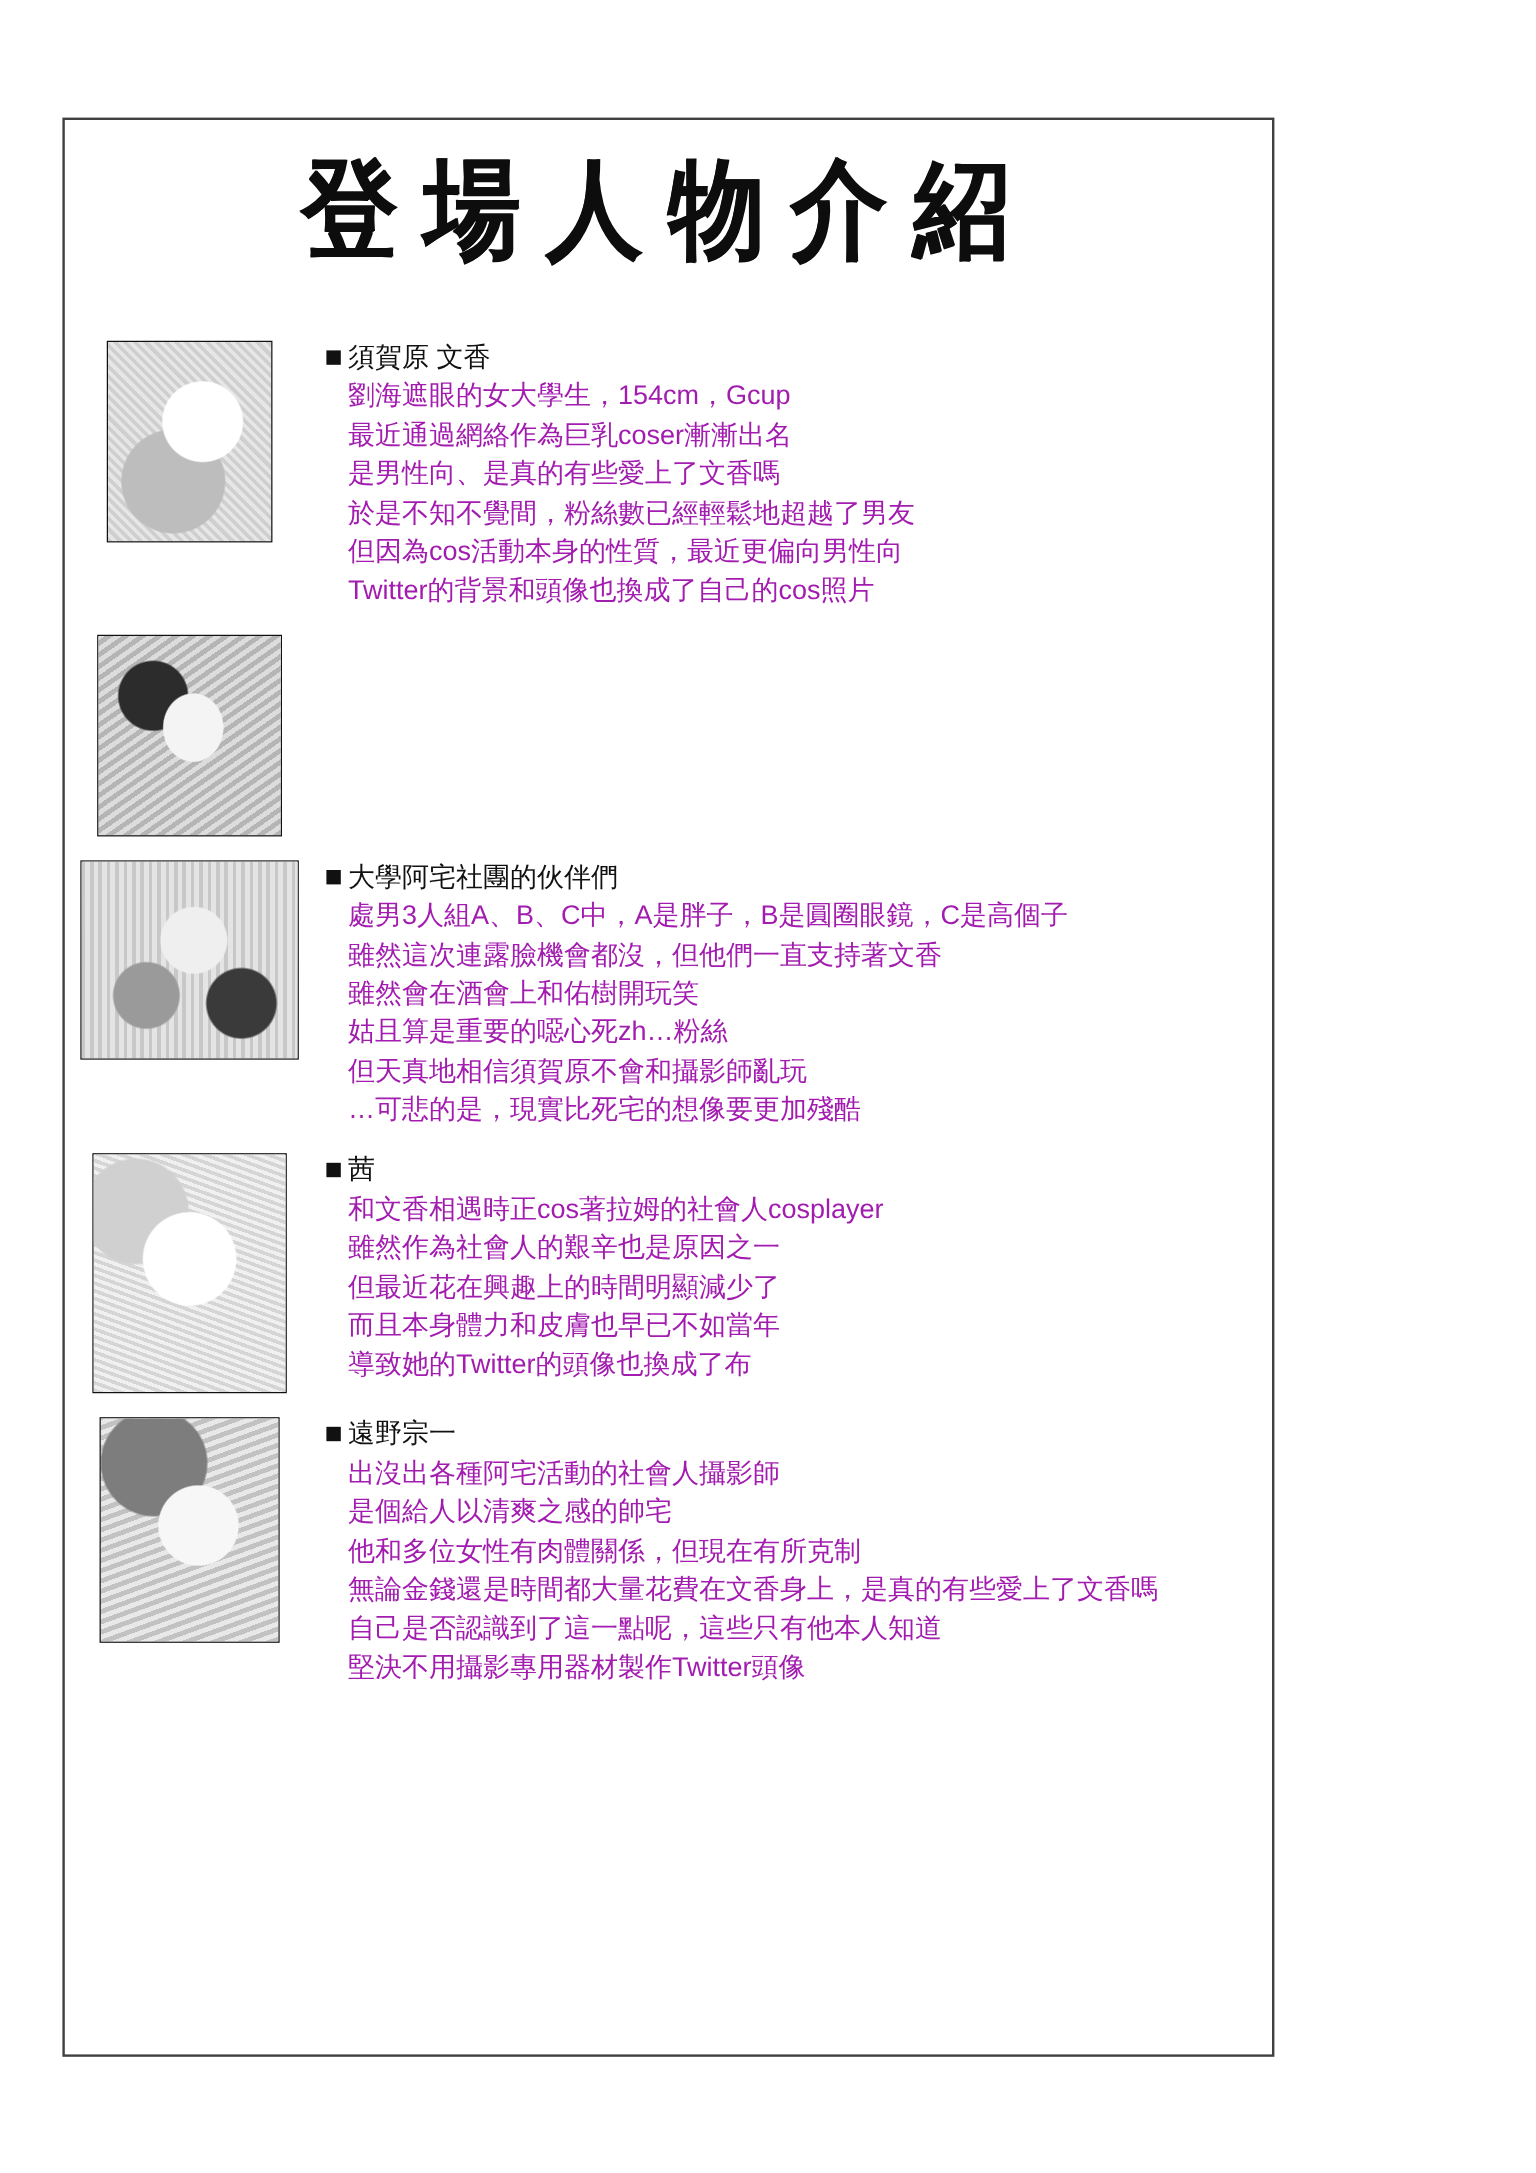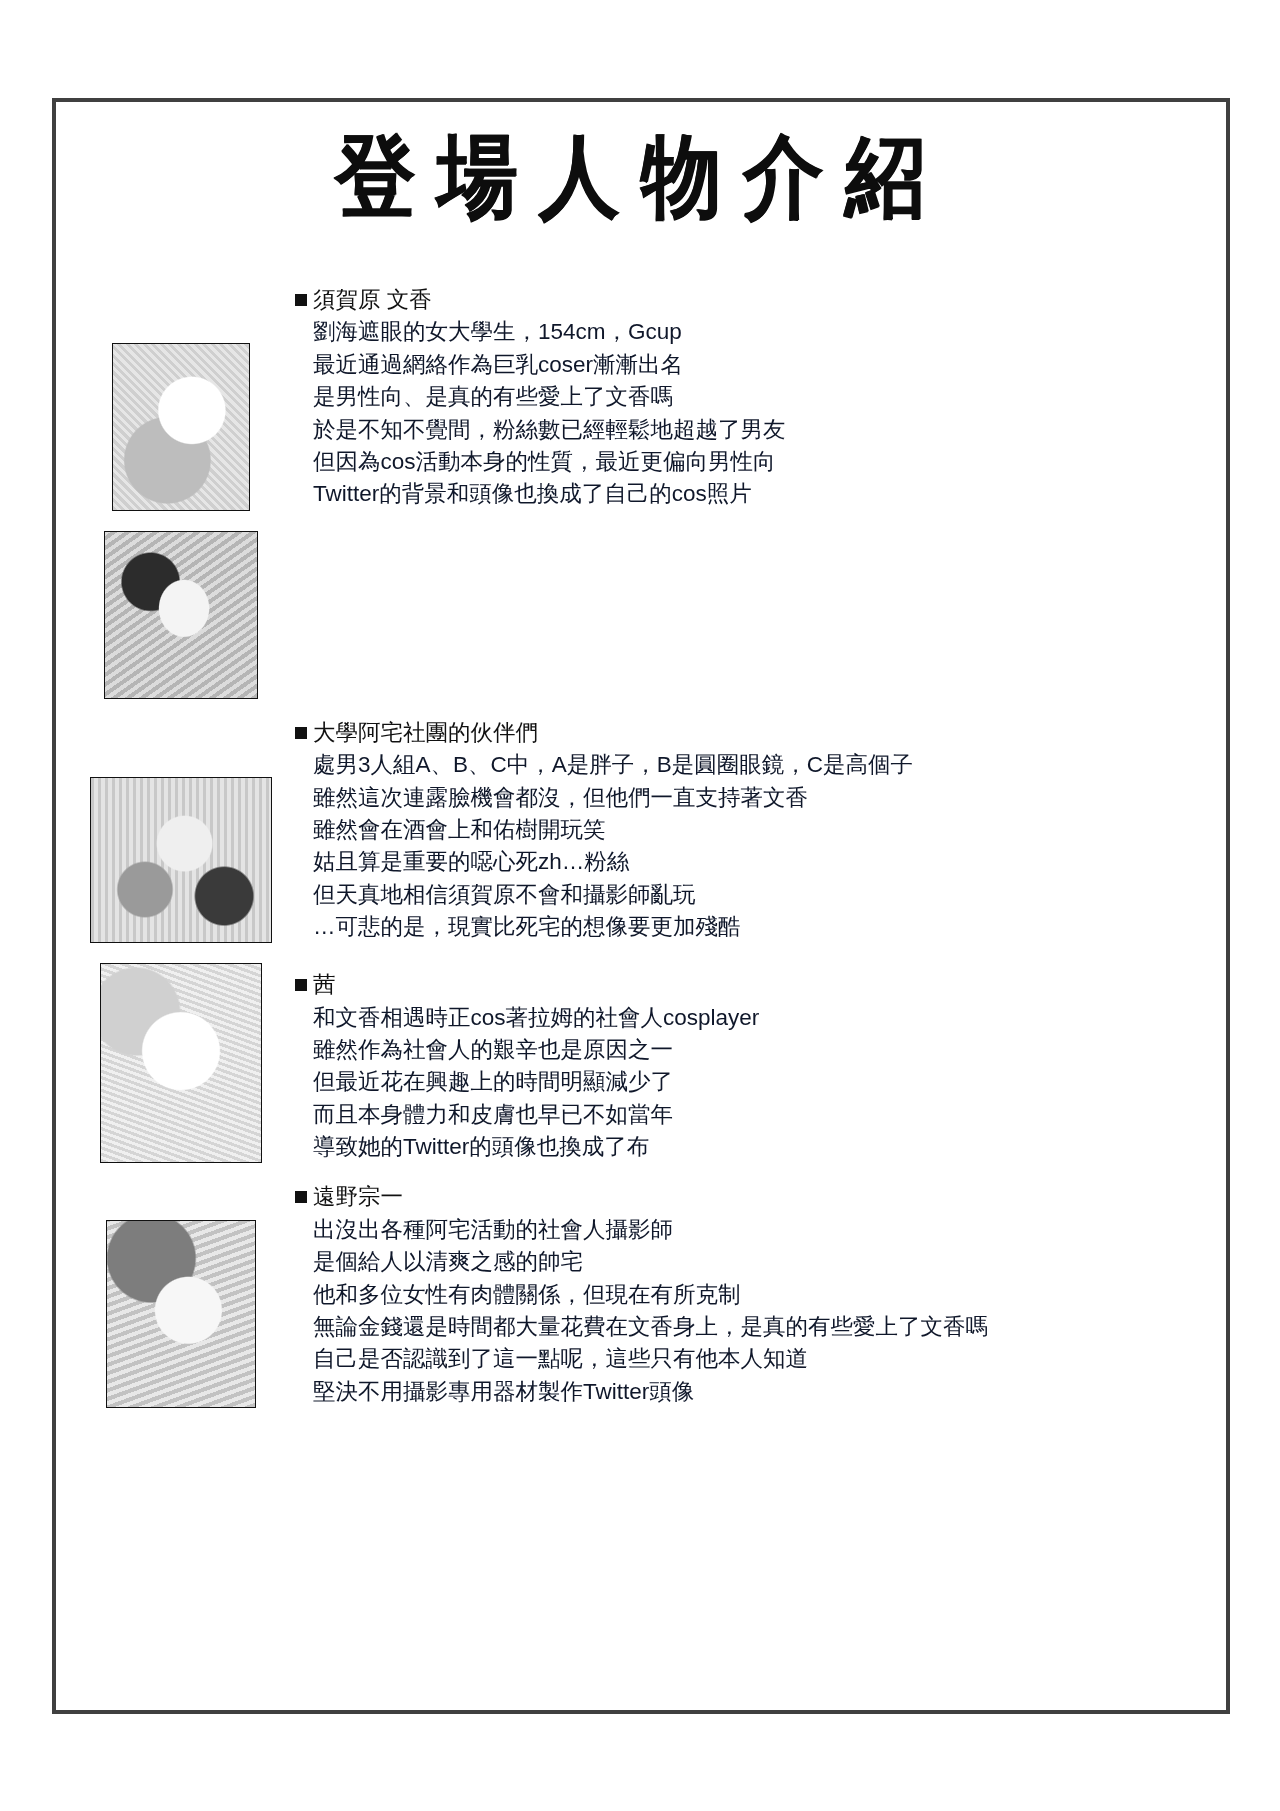--- a/index.html
+++ b/index.html
@@ -11,23 +11,23 @@
     width: 1280px;
     height: 1811px;
     font-family: "Liberation Sans", sans-serif;
     color: #111111;
     overflow: hidden;
   }
   .page {
     position: absolute;
     left: 52px;
     top: 98px;
-    width: 1178px;
+    width: 1010px;
     height: 1616px;
-    border: 4px solid #404040;
+    border: 2px solid #404040;
     background: #ffffff;
     box-sizing: border-box;
   }
   .page-title {
     text-align: center;
     font-family: "DejaVu Sans", sans-serif;
     font-size: 80px;
     font-weight: 700;
     letter-spacing: 22px;
     line-height: 1;
@@ -35,23 +35,22 @@
     color: #0d0d0d;
     text-shadow: 1px 0 0 #0d0d0d, 0 1px 0 #0d0d0d;
     transform: scaleY(1.12);
     transform-origin: top center;
   }
   .entries {
     margin-top: 72px;
   }
   .entry {
     display: flex;
-    align-items: flex-end;
+    align-items: flex-start;
     margin-bottom: 18px;
-    padding-left: 21px;
   }
   .thumb-wrap {
     width: 208px;
     flex: 0 0 208px;
     display: flex;
     justify-content: center;
     padding-top: 2px;
   }
   .thumb {
     border: 1px solid #111;
@@ -114,21 +113,21 @@
     display: inline-block;
     width: 12px;
     height: 12px;
     background: #111;
     margin-right: 6px;
     vertical-align: 1px;
   }
   .entry-line {
     font-size: 22.5px;
     line-height: 1.44;
-    color: #0f172a;
+    color: #a21caf;
     margin-left: 18px;
     white-space: nowrap;
   }
 </style>
 </head>
 <body>
 
 <div class="page">
 
   <div class="page-title">登場人物介紹</div>

